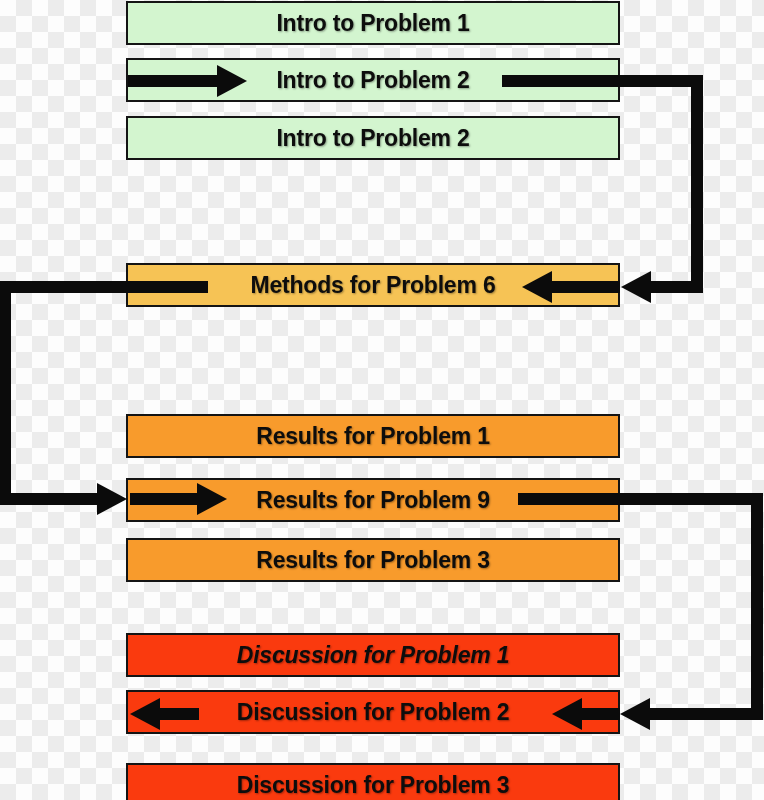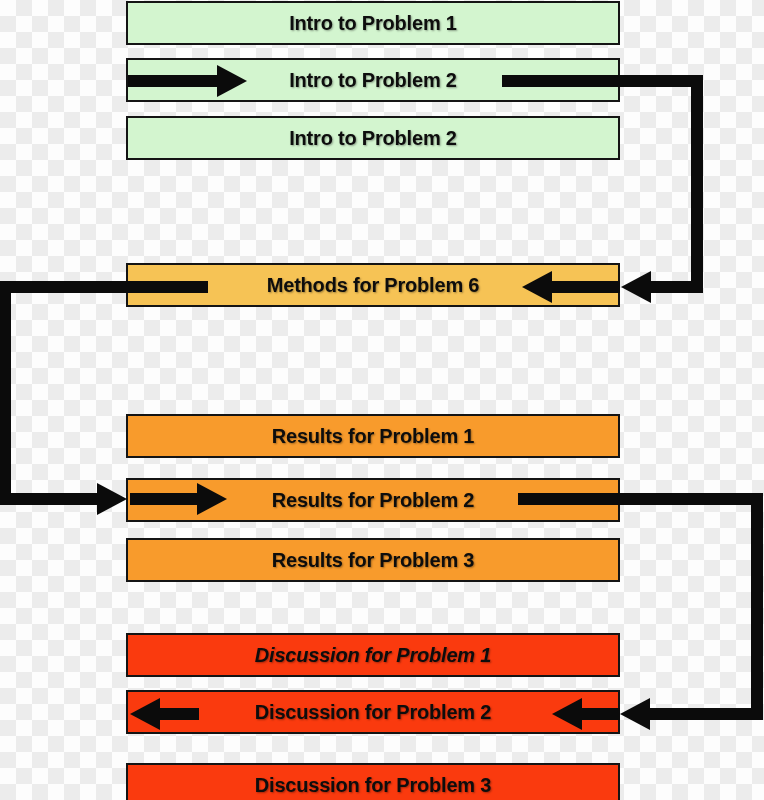--- a/index.html
+++ b/index.html
@@ -12,21 +12,21 @@
       linear-gradient(45deg,#ececec 25%,transparent 25%,transparent 75%,#ececec 75%);
     background-size:32px 32px;
     background-position:0 0,16px 16px;
   }
   .box{
     position:absolute;left:126px;width:494px;height:44px;
     border:2px solid #141414;box-sizing:border-box;
     display:flex;align-items:center;justify-content:center;
   }
   .box .label{
-    font-weight:bold;font-size:20px;color:#0d0d0d;
+    font-weight:bold;font-size:23px;color:#0d0d0d;
     letter-spacing:-0.2px;white-space:nowrap;
     text-shadow:1px 1px 2px rgba(0,0,0,0.35);
   }
   .seg{position:absolute;background:#0b0b0b;}
   .head{position:absolute;width:0;height:0;border-top:16px solid transparent;border-bottom:16px solid transparent;}
   .head.right{border-left:30px solid #0b0b0b;}
   .head.left{border-right:30px solid #0b0b0b;}
 </style>
 </head>
 <body>
@@ -44,21 +44,21 @@
   </div>
 
   <div class="box" style="top: 263px; background-color: rgb(246, 195, 85);">
     <span class="label">Methods for Problem 6</span>
   </div>
 
   <div class="box" style="top: 414px; background-color: rgb(248, 155, 44);">
     <span class="label">Results for Problem 1</span>
   </div>
   <div class="box" style="top: 478px; background-color: rgb(248, 155, 44);">
-    <span class="label">Results for Problem 2</span>
+    <span class="label">Results for Problem 9</span>
   </div>
   <div class="box" style="top: 538px; background-color: rgb(248, 155, 44);">
     <span class="label">Results for Problem 3</span>
   </div>
 
   <div class="box" style="top: 633px; background-color: rgb(250, 58, 14); font-style: italic;">
     <span class="label">Discussion for Problem 1</span>
   </div>
   <div class="box" style="top: 690px; background-color: rgb(250, 58, 14); justify-content: center;">
     <span class="label">Discussion for Problem 2</span>

